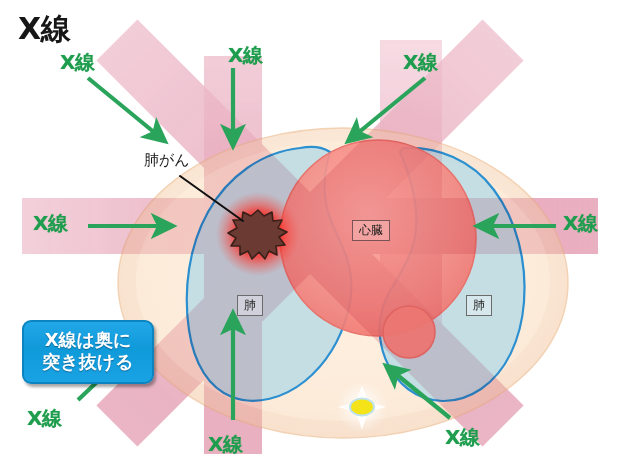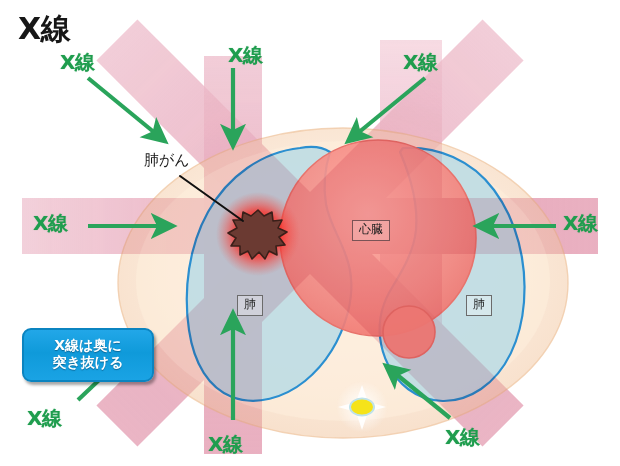--- a/index.html
+++ b/index.html
@@ -26,40 +26,39 @@
   .cancer-label{
     font-size:15px; font-weight:normal; color:#1a1a1a;
     letter-spacing:0px;
   }
   .organ-label{
     font-size:12px; color:#202020;
     border:1.2px solid #6b6b6b;
     padding:3px 6px 4px 6px;
     background:rgba(255,255,255,0.30);
     letter-spacing:0px;
-    font-family:Liberation Mono, monospace;
   }
   .organ-label.heart{
     background:rgba(255,255,255,0.18);
     border-color:#7a5356;
   }
 
   
   .callout{
     position:absolute;
-    left:22px; top:328px;
+    left:22px; top:320px;
     width:132px;
     padding:7px 6px 9px 6px;
     box-sizing:border-box;
     background:linear-gradient(#22a7e8,#0f9ada 45%,#1aa3e4);
     border:2px solid #0b84c0;
     border-radius:9px;
     box-shadow:2px 3px 3px rgba(0,0,0,.35);
     color:#ffffff;
-    font-size:14px;
+    font-size:18px;
     font-weight:bold;
     text-align:center;
     line-height:1.22;
     text-shadow:0 1px 1px rgba(0,60,95,.55);
   }
   .callout .cl-line{display:block;}
 </style>
 </head>
 <body>
 

